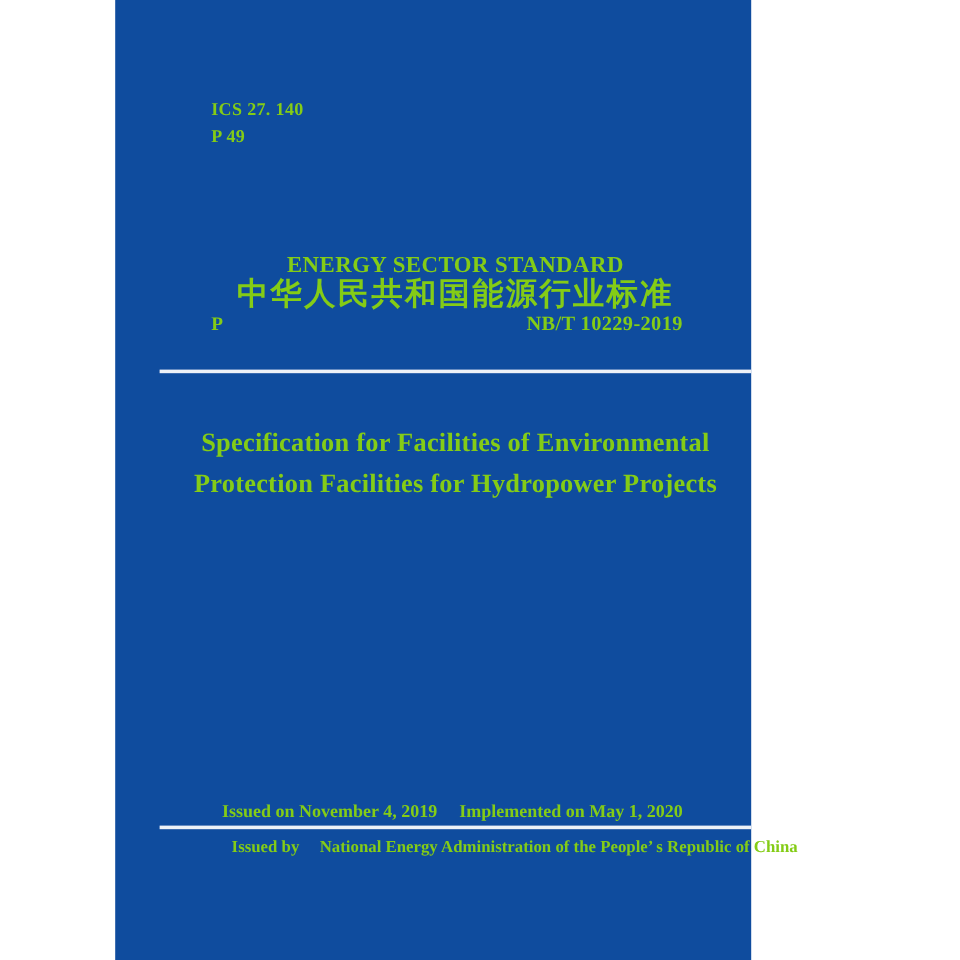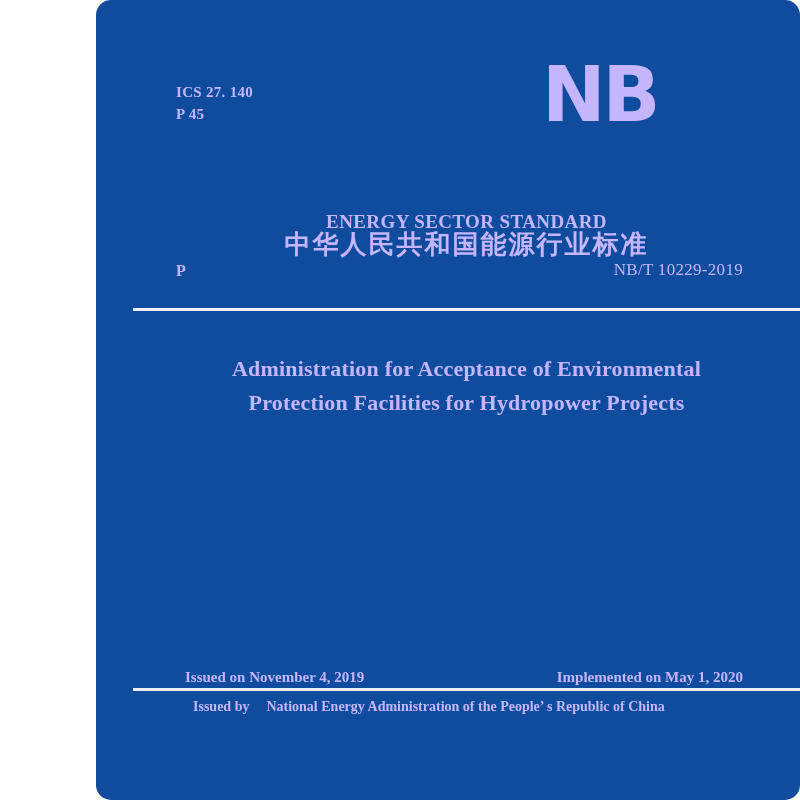--- a/index.html
+++ b/index.html
@@ -14,25 +14,24 @@
   .page {
     position: relative;
     width: 800px;
     height: 800px;
     background: #ffffff;
   }
   .cover {
     position: absolute;
     left: 96px;
     top: 0;
-    width: 704px;
+    width: 530px;
     height: 800px;
     background: #0F4C9E;
-    color: #c4b5fd;
-    border-radius: 15px;
+    color: #84cc16;
   }
   .abs { position: absolute; }
   .center-col {
     position: absolute;
     left: 37px;
     right: 0;
     text-align: center;
   }
 
   .ics-block {
@@ -55,21 +54,21 @@
   .org-line1 { top: 175px; font-size: 19px; font-weight: bold; letter-spacing: 0.4px; margin-top: 36px; }
   .org-line2 { top: 202px; font-size: 19px; font-weight: bold; letter-spacing: 0.4px; }
   .org-line3 {
     top: 227px;
     font-size: 26px;
     font-weight: bold;
     letter-spacing: 2px;
     font-family: "Liberation Sans", "DejaVu Sans", sans-serif;
   }
   .class-letter { left: 80px; top: 262px; font-size: 16px; font-weight: bold; }
-  .std-number  { right: 57px; top: 260px; font-size: 17px; font-weight: normal; letter-spacing: 0.3px; }
+  .std-number  { right: 57px; top: 260px; font-size: 17px; font-weight: bold; letter-spacing: 0.3px; }
 
   .rule {
     position: absolute;
     left: 37px;
     right: 0;
     height: 3px;
     background: #EDF1F7;
   }
   .rule-top { top: 308px; }
   .rule-bottom { top: 688px; }
@@ -92,34 +91,33 @@
   }
 </style>
 </head>
 <body>
 
 <div class="page">
   <div class="cover" style="background: rgb(15, 76, 158);">
 
     <div class="abs ics-block">
       <div>ICS 27. 140</div>
-      <div>P 45</div>
+      <div>P 49</div>
     </div>
 
-    <div class="abs nb-logo">NB</div>
 
     <div class="center-col org-line1">ENERGY SECTOR STANDARD</div>
     <div class="center-col org-line3">中华人民共和国能源行业标准</div>
 
     <div class="abs class-letter">P</div>
     <div class="abs std-number">NB/T 10229-2019</div>
 
     <div class="rule rule-top" style="background: rgb(237, 241, 247);"></div>
 
-    <div class="center-col title-en1">Administration for Acceptance of Environmental</div>
+    <div class="center-col title-en1">Specification for Facilities of Environmental</div>
     <div class="center-col title-en2">Protection Facilities for Hydropower Projects</div>
 
     <div class="abs issued-date">Issued on November 4, 2019</div>
     <div class="abs implemented-date">Implemented on May 1, 2020</div>
 
     <div class="rule rule-bottom" style="background: rgb(237, 241, 247);"></div>
 
     <div class="abs issued-by-row">
       <span>Issued by</span>
       <span>National Energy Administration of the People’ s Republic of China</span>

